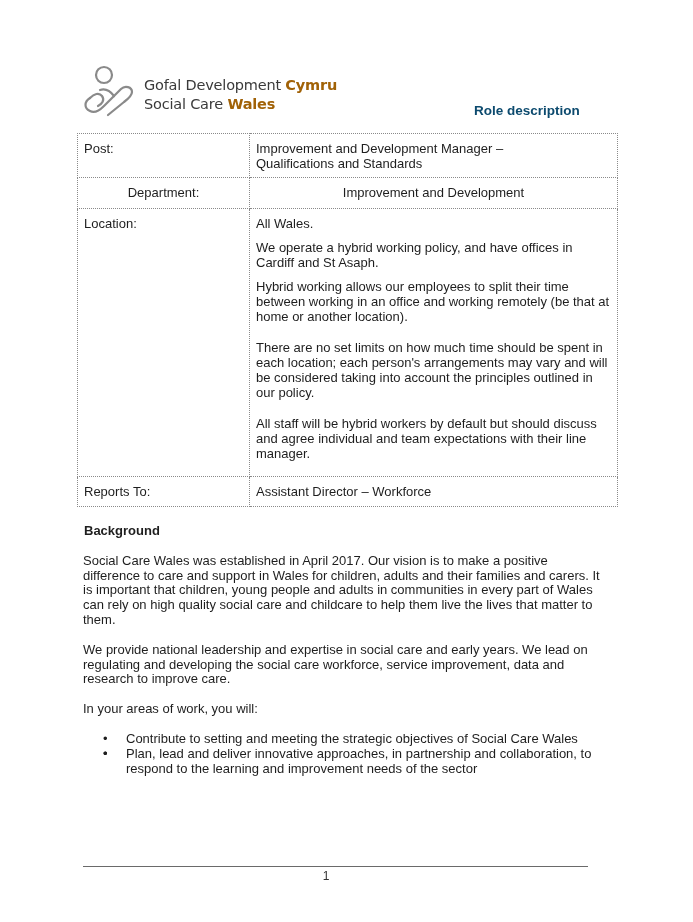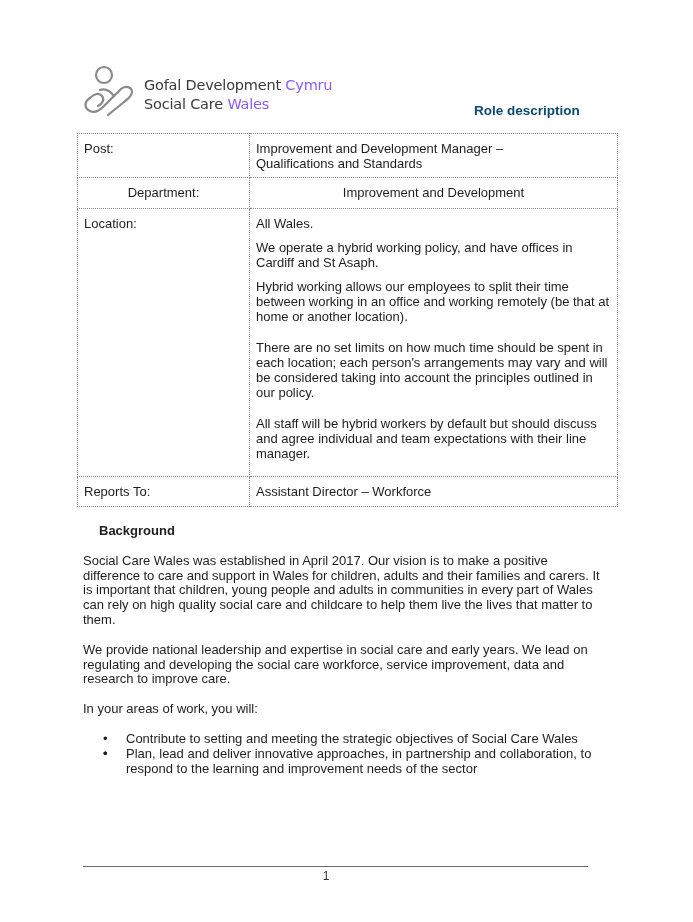--- a/index.html
+++ b/index.html
@@ -5,39 +5,39 @@
     html, body { margin: 0; padding: 0; background: #ffffff; }
     body { width: 693px; height: 922px; position: relative; overflow: hidden;
            font-family: "Liberation Sans", sans-serif; color: #1e1e1e; }
     .page { position: absolute; left: 0; top: 0; width: 693px; height: 922px; background: #fff; }
 
     
     .logo { position: absolute; left: 80px; top: 62px; width: 260px; height: 58px; }
     .logo-mark { position: absolute; left: 0; top: 0; width: 58px; height: 58px; }
     .logo-text { position: absolute; left: 64px; top: 14px; font-family: "DejaVu Sans", sans-serif;
                  color: #3a3a3a; font-size: 14.5px; line-height: 19px; letter-spacing: -0.2px; }
-    .logo-text b { font-weight: normal; color: #8b5cf6; text-align: center; }
+    .logo-text b { font-weight: bold; color: #a16207; text-align: center; }
     .role-title { position: absolute; left: 474px; top: 103px; font-size: 13.5px; font-weight: bold; color: #0c4a6e; }
 
     
     .info-table { position: absolute; left: 77px; top: 133px; width: 541px; border-collapse: collapse;
                   font-size: 13px; line-height: 15px; }
     .info-table td { border: 1px dotted #8a8a8a; vertical-align: top; padding: 7px 6px 6px 6px; }
     .info-table td.label { width: 159px; }
     .info-table p { margin: 0 0 9px 0; }
     .info-table p:last-child { margin-bottom: 9px; }
     .info-table p.gap { margin-bottom: 16px; }
     .row-post td { height: 30px; }
     .row-dept td { height: 17px; text-align: center; }
     .row-pay td { height: 15px; padding-top: 6px; }
     .row-reports td { height: 16px; }
 
     
     .body-text { position: absolute; left: 83px; top: 524px; width: 520px; font-size: 13px; line-height: 14.8px; }
-    .body-text h3 { margin: 0 0 15px 16px; font-size: 13px; font-weight: bold; }
+    .body-text h3 { margin: 0 0 15px 1px; font-size: 13px; font-weight: bold; }
     .body-text p { margin: 0 0 15px 0; }
     .body-text ul { margin: 0; padding: 0; list-style: none; }
     .body-text li { position: relative; padding-left: 43px; margin: 0; }
     .body-text li .bullet { position: absolute; left: 20px; top: 0; }
 
     
     .footer-rule { position: absolute; left: 83px; top: 866px; width: 505px; height: 0; border-top: 1px solid #6a6a6a; }
     .page-number { position: absolute; left: 318px; top: 869px; width: 16px; text-align: center; font-size: 12px; color: #333; }
   </style>
 </head>

